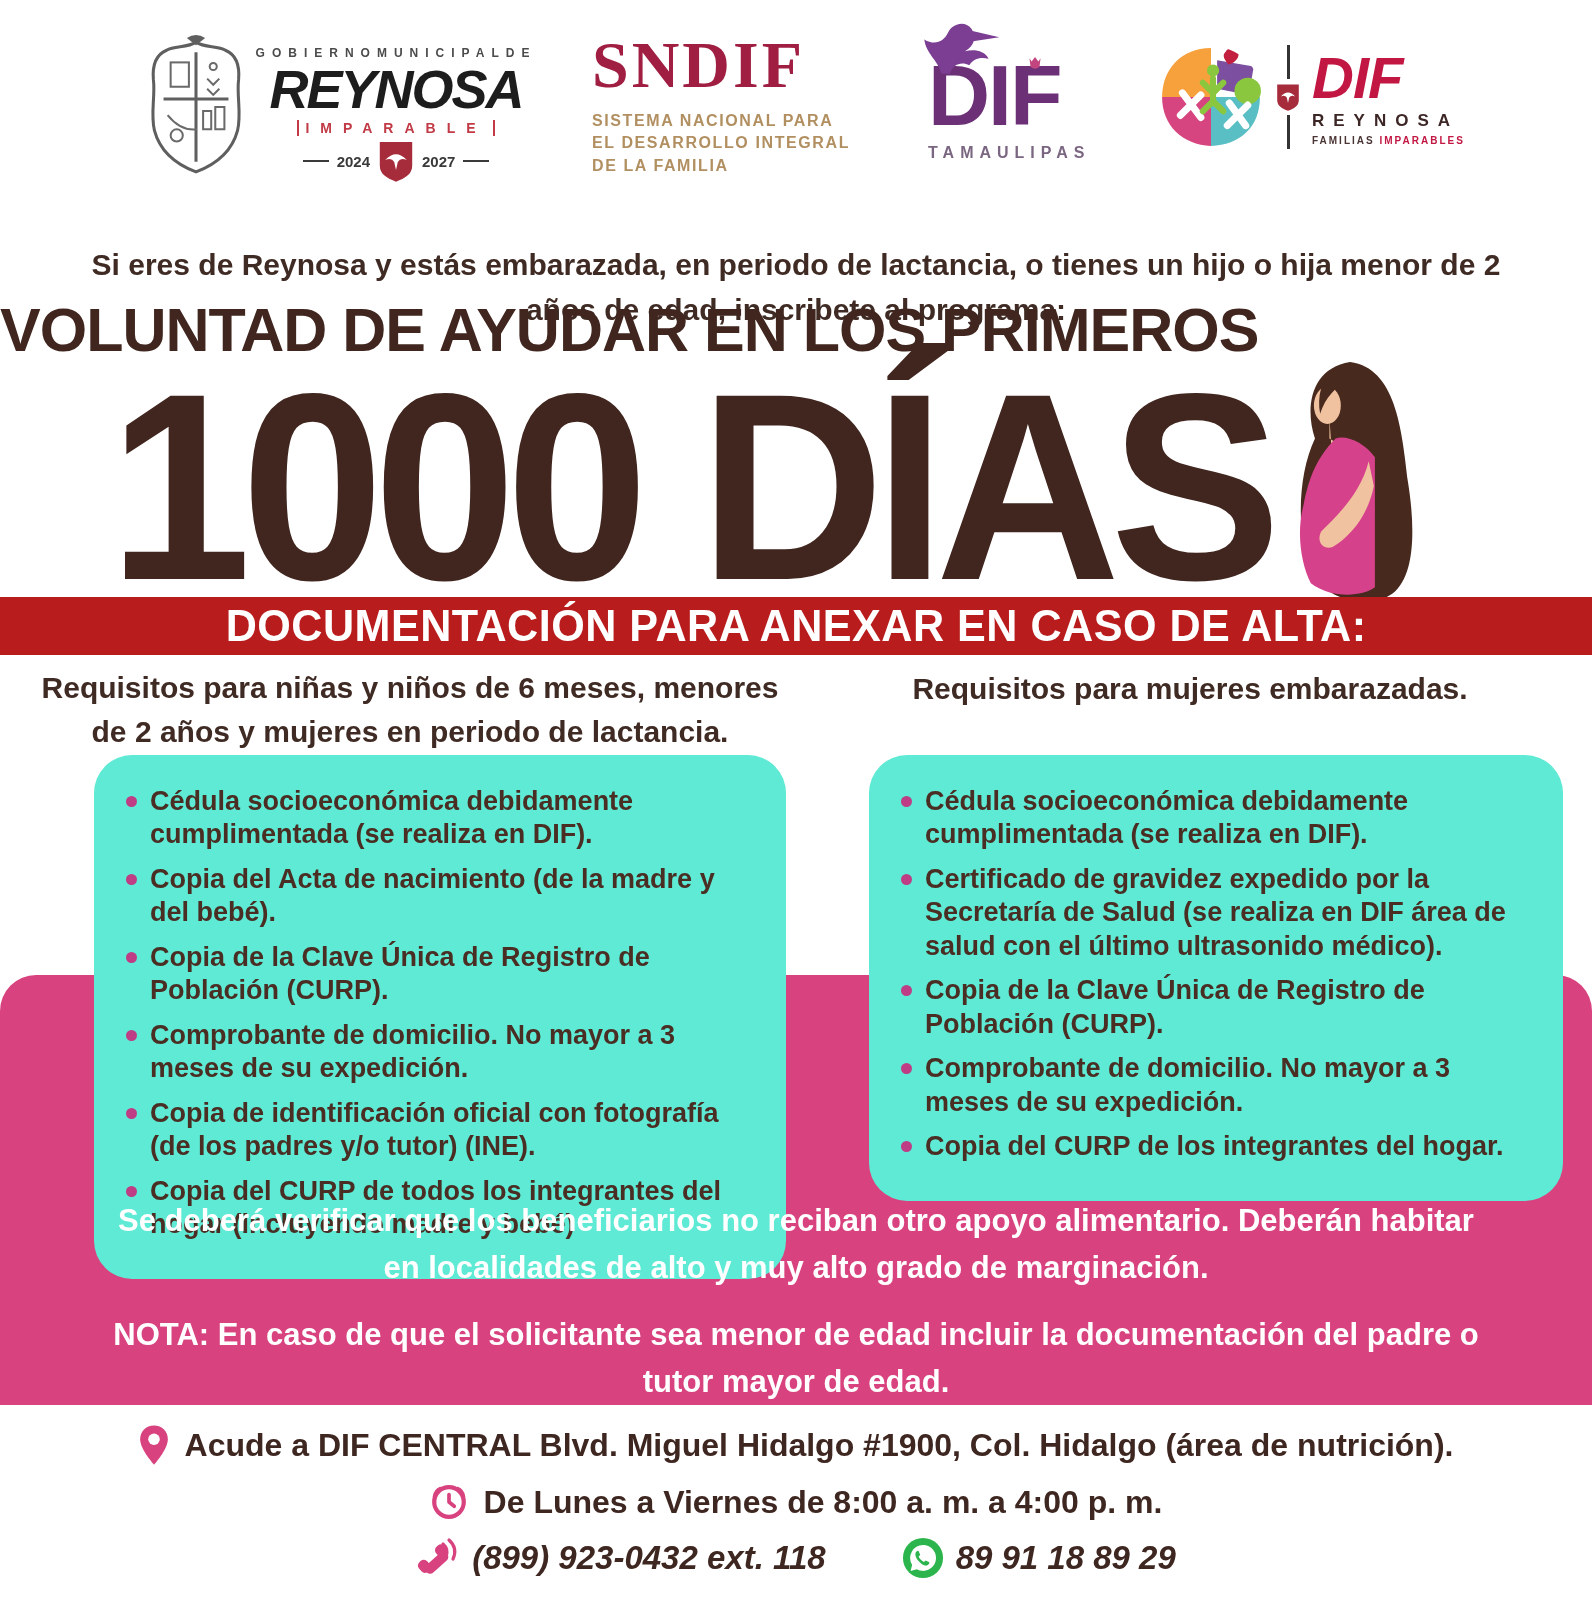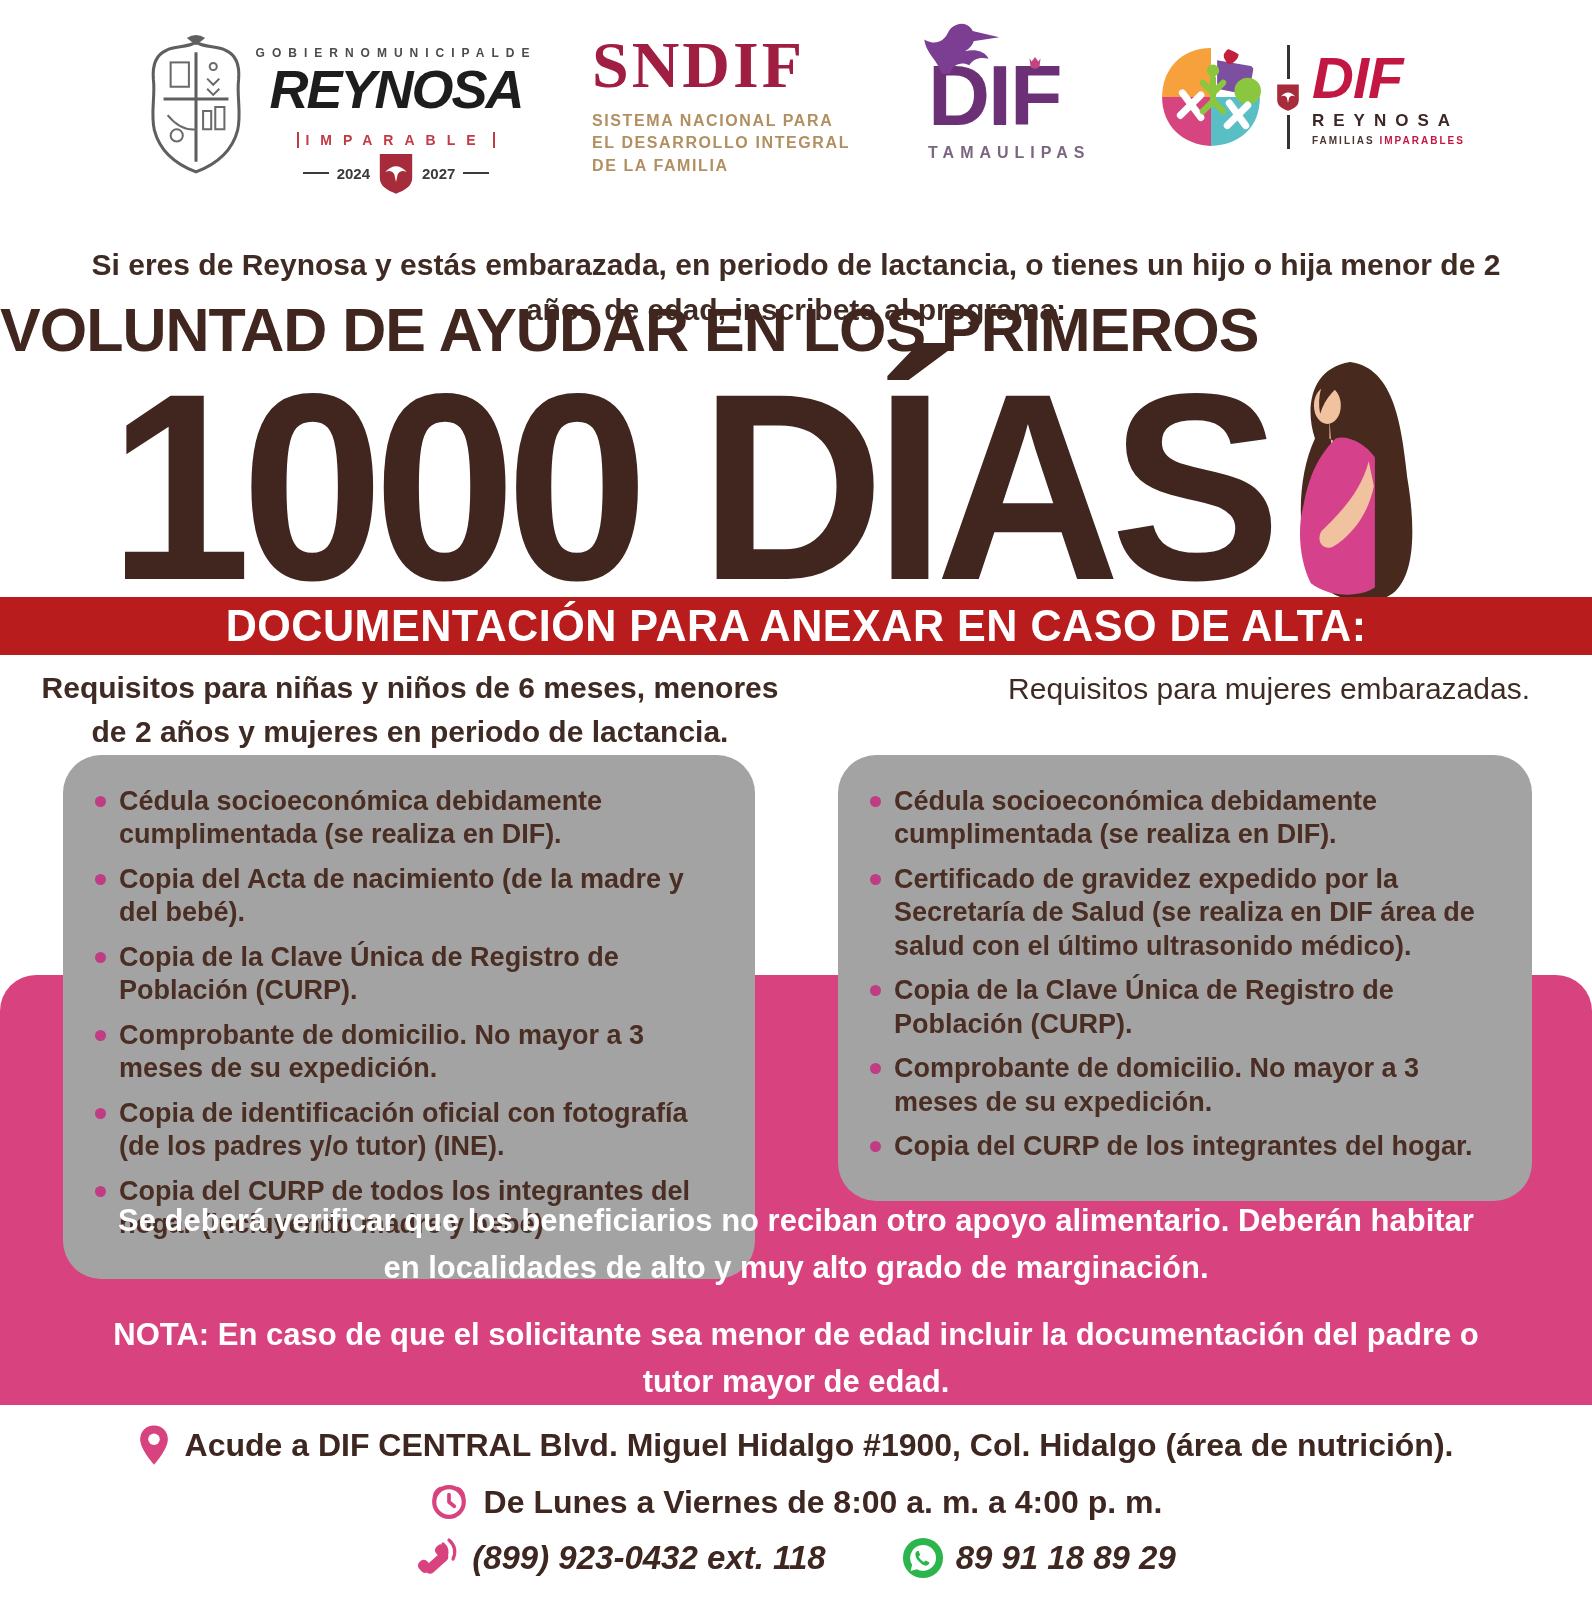--- a/index.html
+++ b/index.html
@@ -6,21 +6,21 @@
   .poster{
     position:relative;width:1592px;height:1600px;background:#fff;overflow:hidden;
     font-family:"Liberation Sans",sans-serif;color:#3F2721;border-radius:25px;
   }
   
   .logos{position:absolute;top:26px;left:0;width:1592px;height:170px;}
   .logo-reynosa{position:absolute;left:140px;top:8px;display:flex;gap:14px;align-items:flex-start;}
   .rey-text{display:flex;flex-direction:column;align-items:center;width:260px;margin-top:12px;}
   .rey-line1{font-size:12px;font-weight:bold;letter-spacing:7px;color:#4b4b4b;}
   .rey-name{font-size:54px;font-weight:800;font-style:italic;letter-spacing:-2px;color:#1d1d1d;line-height:1;margin-top:2px;}
-  .rey-imp{font-size:14px;font-weight:bold;letter-spacing:11px;color:#c13a45;margin-top:16px;border-left:2px solid #c13a45;border-right:2px solid #c13a45;padding:0 6px;}
+  .rey-imp{font-size:14px;font-weight:bold;letter-spacing:11px;color:#c13a45;margin-top:4px;border-left:2px solid #c13a45;border-right:2px solid #c13a45;padding:0 6px;}
   .rey-years{display:flex;align-items:center;gap:8px;margin-top:4px;font-size:15px;font-weight:bold;color:#3a3a3a;}
   .rey-dash{width:26px;height:2px;background:#3a3a3a;}
   .logo-sndif{position:absolute;left:592px;top:6px;width:330px;}
   .sndif-acronym{font-family:"Liberation Serif",serif;font-size:66px;font-weight:bold;color:#A01E41;letter-spacing:3px;line-height:1;}
   .sndif-tagline{margin-top:12px;font-size:16px;font-weight:bold;color:#B18F60;letter-spacing:1.6px;line-height:1.4;white-space:pre-line;}
   .logo-dif-tam{position:absolute;left:928px;top:4px;width:180px;}
   .dift-acronym{font-size:86px;font-weight:800;color:#6C3077;letter-spacing:-2px;line-height:1;margin-top:22px;}
   .dift-state{font-size:16px;font-weight:bold;letter-spacing:6px;color:#7a6680;margin-top:6px;}
   .dift-bird{position:absolute;left:-6px;top:-12px;}
   .dift-tulip{position:absolute;left:98px;top:26px;}
@@ -42,26 +42,26 @@
     font-size:256px;font-weight:800;color:#40261F;letter-spacing:-10px;line-height:0.86;
     transform:scaleY(1.04);transform-origin:top center;white-space:nowrap;}
   .woman{position:absolute;left:1266px;top:360px;}
   
   .banner{position:absolute;top:597px;left:0;width:1592px;height:58px;background:#b91c1c;
     display:flex;align-items:center;justify-content:center;}
   .banner-text{color:#fff;font-size:44px;font-weight:bold;letter-spacing:0.5px;transform:scaleX(0.98);}
   
   .head-left{position:absolute;top:666px;left:40px;width:740px;text-align:center;
     font-size:30px;font-weight:bold;color:#3F2B24;line-height:1.45;}
-  .head-right{position:absolute;top:672px;left:850px;width:680px;text-align:right;
-    font-size:30px;font-weight:normal;color:#3F2B24;}
+  .head-right{position:absolute;top:672px;left:850px;width:680px;text-align:center;
+    font-size:30px;font-weight:bold;color:#3F2B24;}
   
   .pink-block{position:absolute;top:975px;left:0;width:1592px;height:430px;background:#D8437F;
     border-radius:36px 36px 0 0;z-index:1;}
-  .card{position:absolute;background:#a3a3a3;border-radius:38px;z-index:2;box-sizing:border-box;}
+  .card{position:absolute;background:#5eead4;border-radius:38px;z-index:2;box-sizing:border-box;margin-left:31px;}
   .card-left{top:755px;left:63px;width:692px;min-height:412px;padding:30px 26px 26px 30px;}
   .card-right{top:755px;left:838px;width:694px;min-height:425px;padding:30px 24px 26px 30px;}
   .req-list{list-style:none;margin:0;padding:0;}
   .req-list li{position:relative;padding-left:26px;font-size:27px;font-weight:bold;
     color:#4A2D23;line-height:1.24;margin-bottom:11px;}
   .req-list li::before{content:"";position:absolute;left:2px;top:11px;width:11px;height:11px;
     border-radius:50%;background:#BE3D85;}
   
   .note1{position:absolute;top:1198px;left:110px;width:1372px;text-align:center;z-index:2;
     color:#fff;font-size:31px;font-weight:bold;line-height:1.5;}

